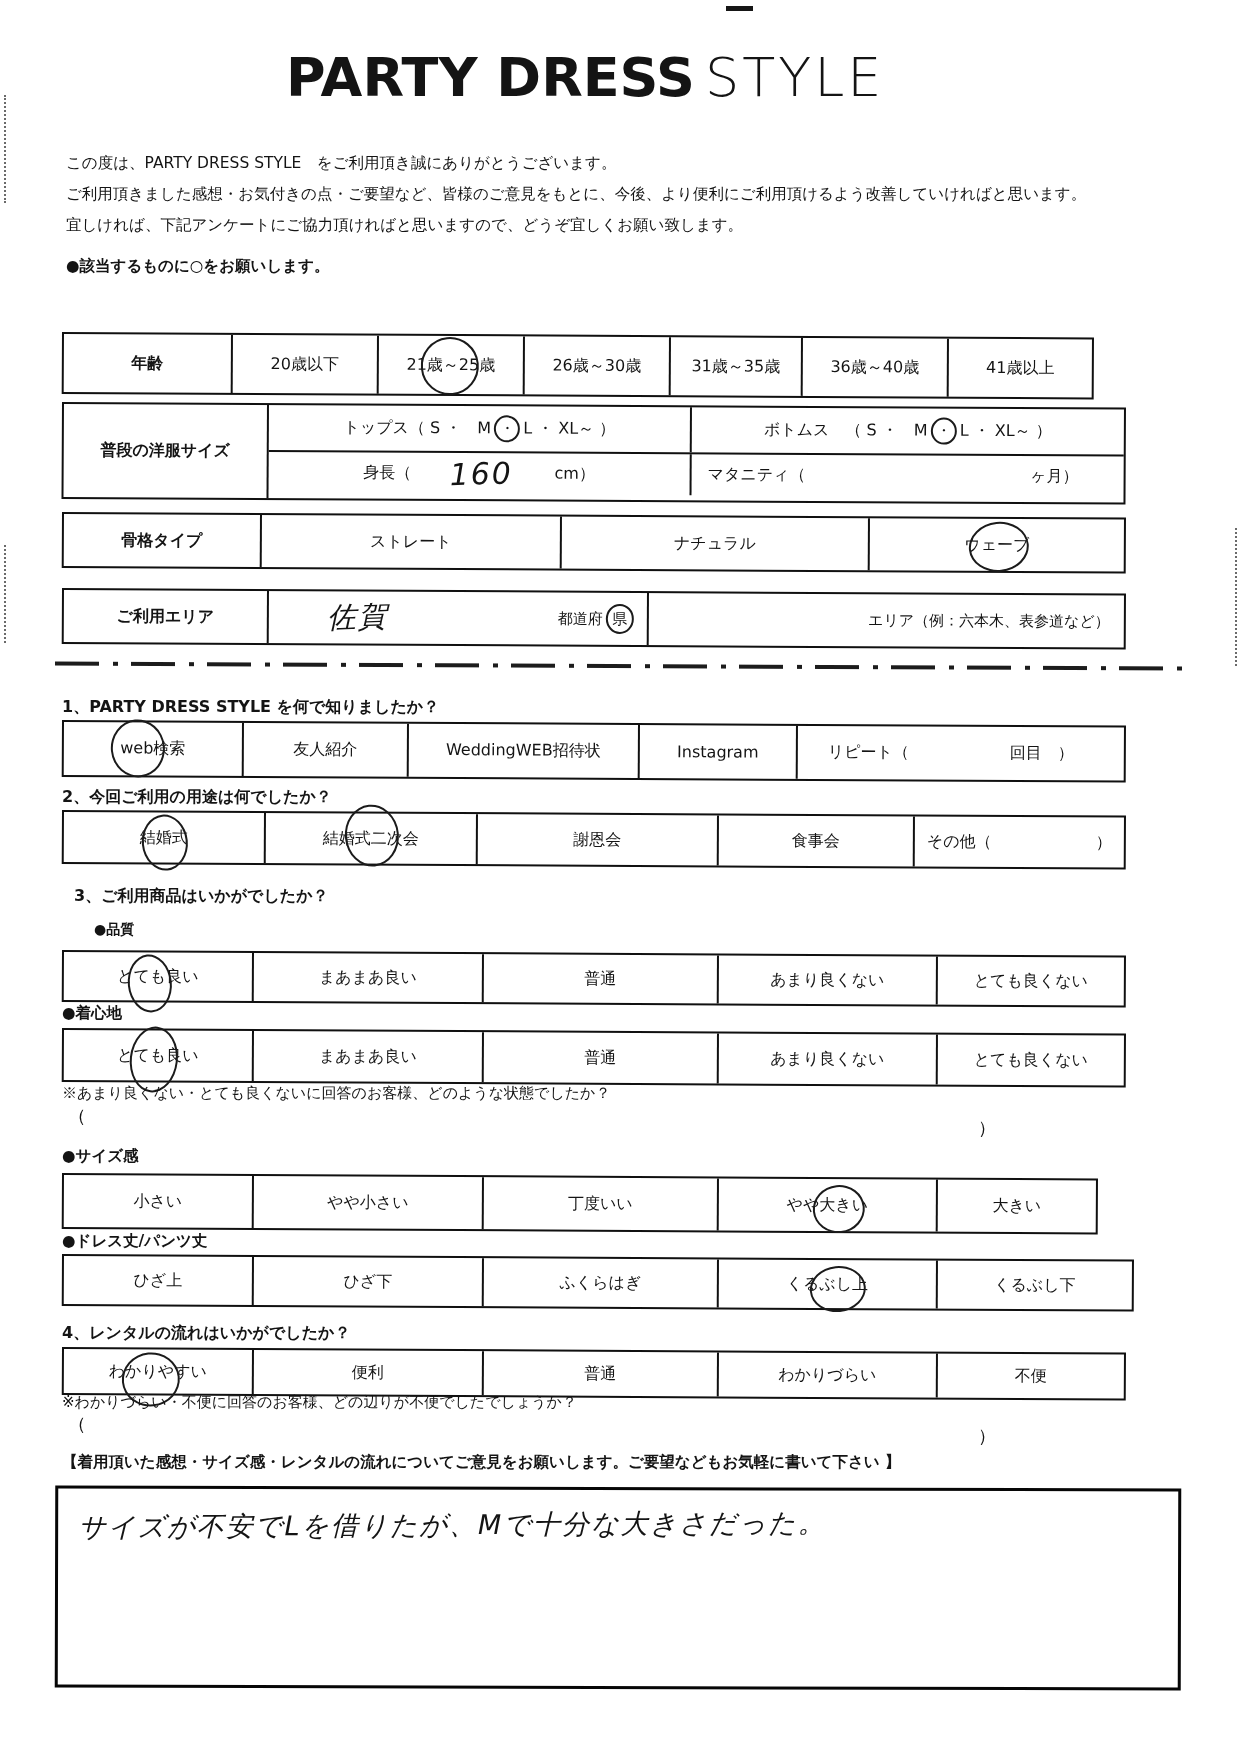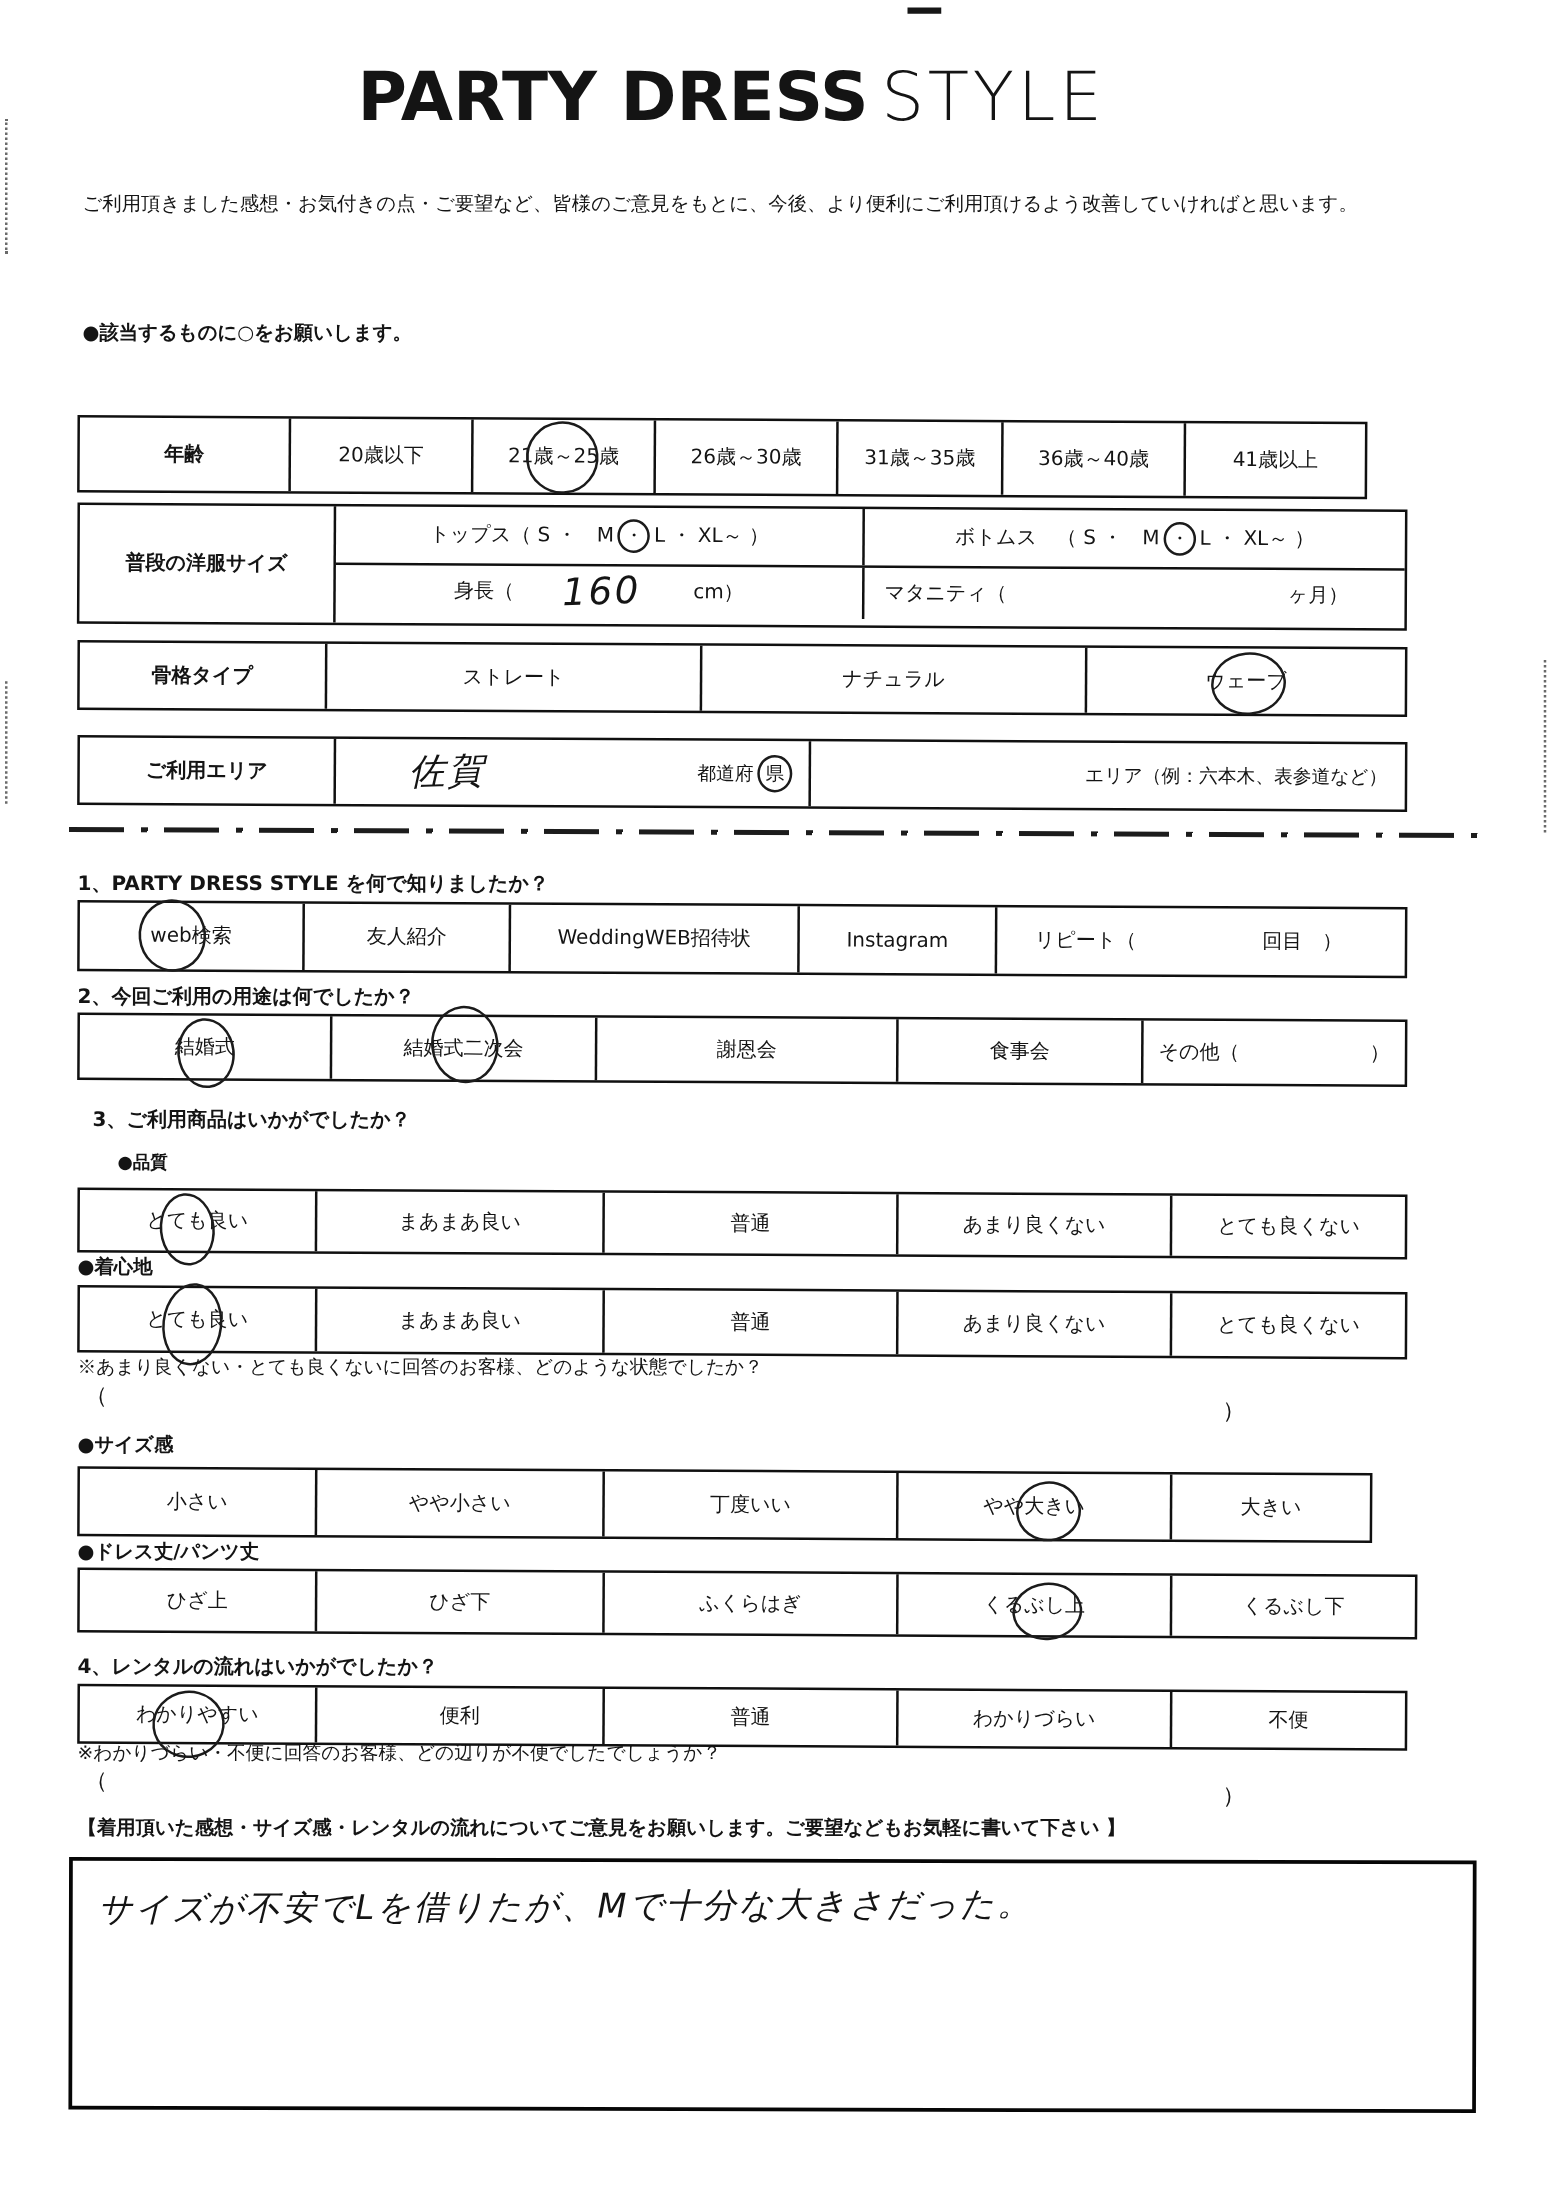--- a/index.html
+++ b/index.html
@@ -41,21 +41,23 @@
 <div class="sheet">
 
   <div class="vdots" style="left:4px;top:95px;height:108px;"></div>
   <div class="vdots" style="left:4px;top:545px;height:98px;"></div>
   <div class="vdots" style="left:1235px;top:528px;height:138px;"></div>
   <div class="hdash" style="left:726px;top:6px;width:27px;height:5px;"></div>
 
   <h1 class="title"><span class="tb">PARTY DRESS</span><span class="tl">STYLE</span></h1>
 
   <div class="intro">
+    <div>この度は、PARTY DRESS STYLE　をご利用頂き誠にありがとうございます。</div>
     <div>ご利用頂きました感想・お気付きの点・ご要望など、皆様のご意見をもとに、今後、より便利にご利用頂けるよう改善していければと思います。</div>
+    <div>宜しければ、下記アンケートにご協力頂ければと思いますので、どうぞ宜しくお願い致します。</div>
   </div>
 
   <div class="lbl b" style="left:66px;top:256px;font-size:15.5px;">●該当するものに○をお願いします。</div>
 
   <div class="tbl" style="left:62px;top:332px;height:58px;">
     <div class="c hd" style="width:167px;font-family:Liberation Mono, monospace;">年齢</div>
     <div class="c" style="width:146px;">20歳以下</div>
     <div class="c" style="width:146px;">
       <span>21歳～25歳</span>
       <i class="mk" style="width:54px;height:54px;left:calc(50% - 30px);top:1px;"></i>

